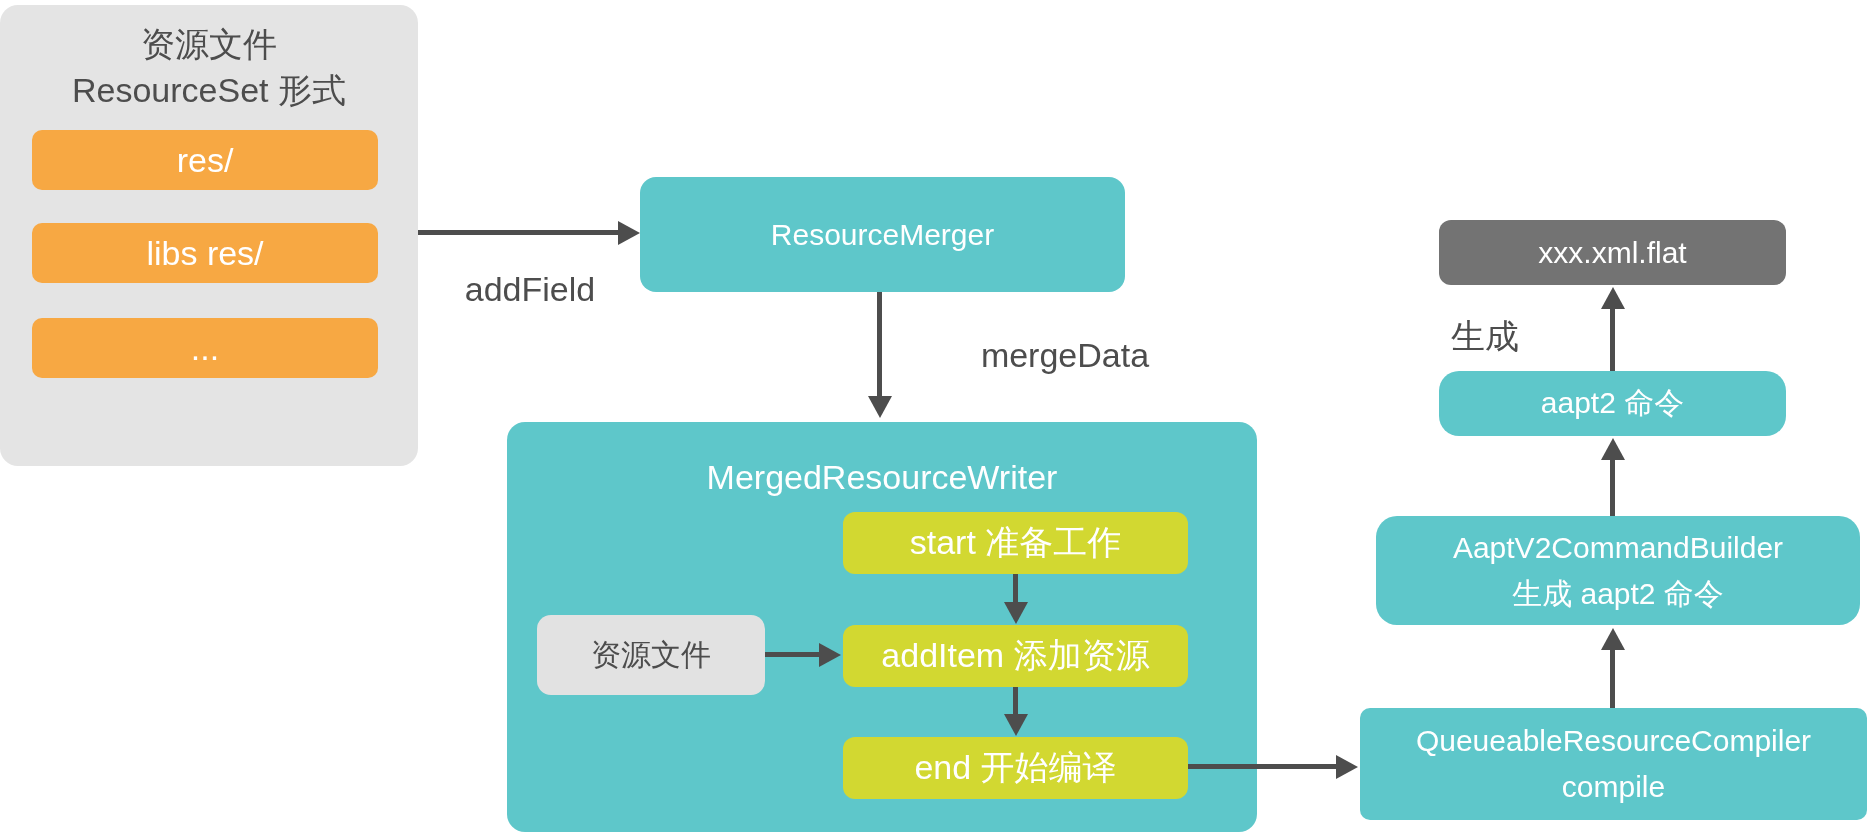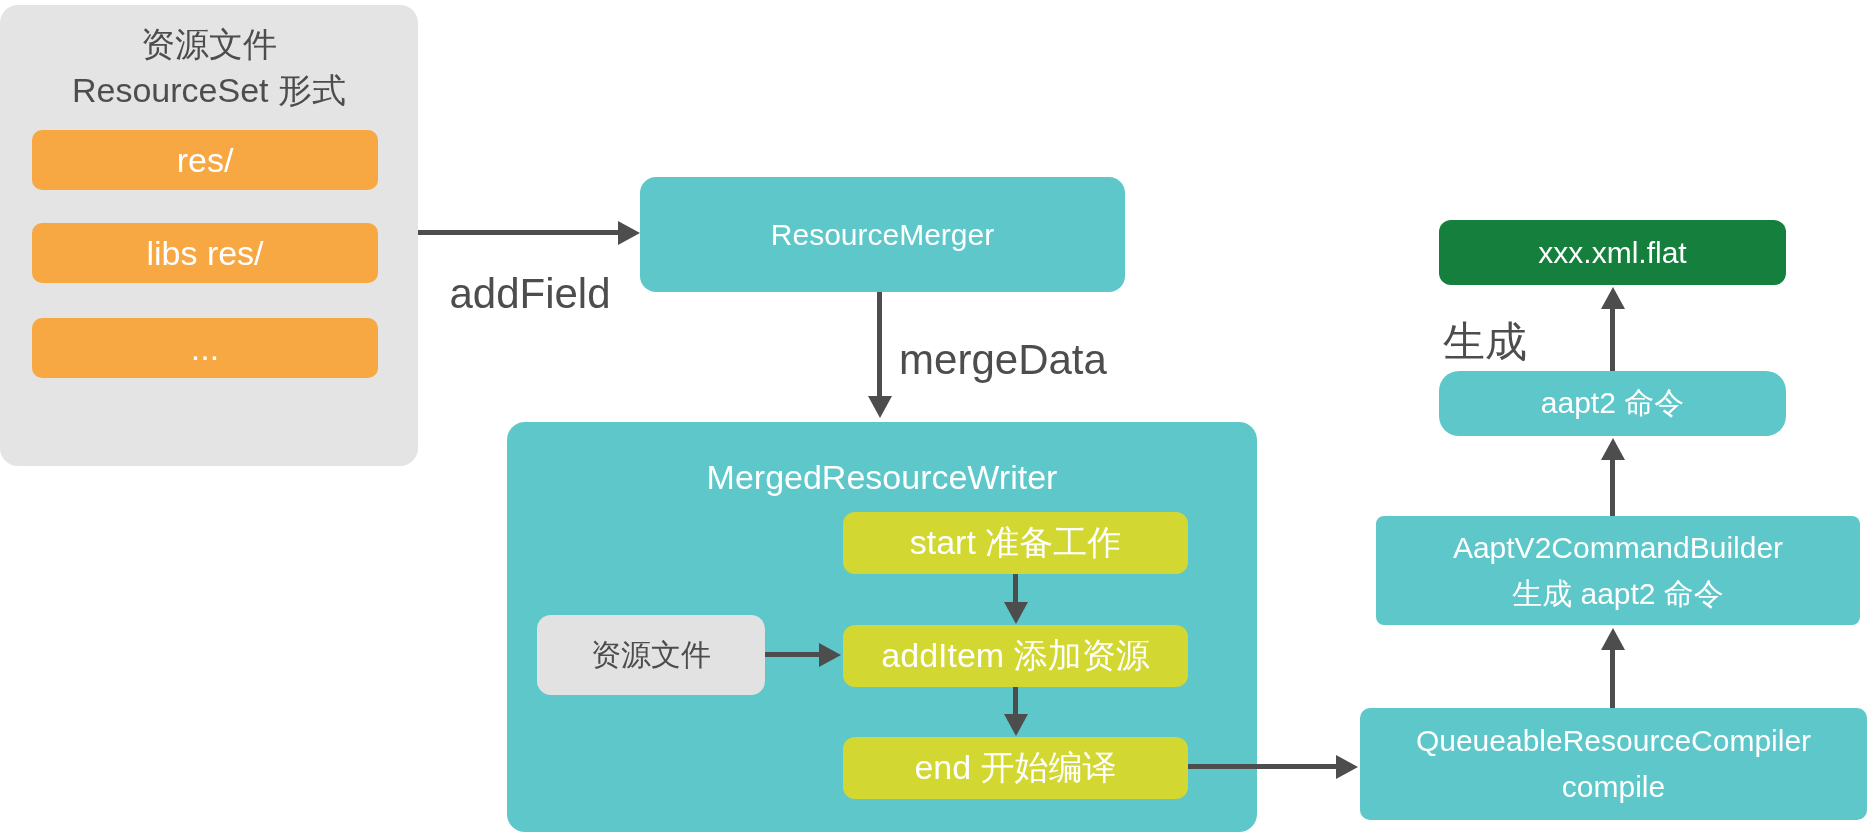--- a/index.html
+++ b/index.html
@@ -48,42 +48,42 @@
     height: 60px;
     background: #f7a843;
     border-radius: 10px;
     display: flex;
     align-items: center;
     justify-content: center;
     color: #ffffff;
     font-size: 34px;
   }
   .teal { background: #5ec7ca; }
-  .green { background: #15803d; }
+  .green { background: #737373; }
   .yellow-step {
     position: absolute;
     width: 345px;
     height: 62px;
     background: #d2d831;
     border-radius: 12px;
     display: flex;
     align-items: center;
     justify-content: center;
     color: #ffffff;
     font-size: 34px;
   }
   .gray-node {
     background: #e2e2e2;
     color: #4d4d4d;
     border-radius: 14px;
   }
   .edge-label {
     position: absolute;
     color: #4d4d4d;
-    font-size: 42px;
+    font-size: 34px;
     text-align: center;
   }
   .writer-title {
     position: absolute;
     color: #ffffff;
     font-size: 34px;
     text-align: center;
   }
   
   .arrow { position: absolute; background: #4d4d4d; }
@@ -146,32 +146,32 @@
   <div class="yellow-step" style="left:843px; top:625px;">addItem 添加资源</div>
   <div class="yellow-step" style="left:843px; top:512px;">start 准备工作</div>
   <div class="yellow-step" style="left:843px; top:737px;">end 开始编译</div>
 
   <div class="node gray-node" style="left:537px; top:615px; width:228px; height:80px;">资源文件</div>
 
   <div class="node green" style="left:1439px; top:220px; width:347px; height:65px; border-radius:12px;">xxx.xml.flat</div>
 
   <div class="node teal" style="left:1439px; top:371px; width:347px; height:65px; border-radius:20px;">aapt2 命令</div>
 
-  <div class="node teal multiline" style="left:1376px; top:516px; width:484px; height:109px; border-radius:8px;">
+  <div class="node teal multiline" style="left:1376px; top:516px; width:484px; height:109px; border-radius:21px;">
     <div>AaptV2CommandBuilder</div>
     <div>生成 aapt2 命令</div>
   </div>
 
   <div class="node teal multiline" style="left:1360px; top:708px; width:507px; height:112px; border-radius:10px;">
     <div>QueueableResourceCompiler</div>
     <div>compile</div>
   </div>
 
   <div class="edge-label" style="left:440px; top:270px; width:180px;">addField</div>
-  <div class="edge-label" style="left:898px; top:336px; width:210px;">mergeData</div>
+  <div class="edge-label" style="left:960px; top:336px; width:210px;">mergeData</div>
   <div class="edge-label" style="left:1442px; top:314px; width:86px;">生成</div>
 
   <div class="arrow arrow-h arr-right" style="left:418px; top:230px; width:200px;"></div>
   <div class="arrow arrow-v arr-down" style="left:877px; top:292px; height:104px;"></div>
   <div class="arrow arrow-v arr-down" style="left:1013px; top:574px; height:28px;"></div>
   <div class="arrow arrow-v arr-down" style="left:1013px; top:687px; height:27px;"></div>
   <div class="arrow arrow-h arr-right" style="left:765px; top:652px; width:54px;"></div>
   <div class="arrow arrow-h arr-right" style="left:1188px; top:764px; width:148px;"></div>
   <div class="arrow arrow-v arr-up" style="left:1610px; top:650px; height:58px;"></div>
   <div class="arrow arrow-v arr-up" style="left:1610px; top:460px; height:56px;"></div>

